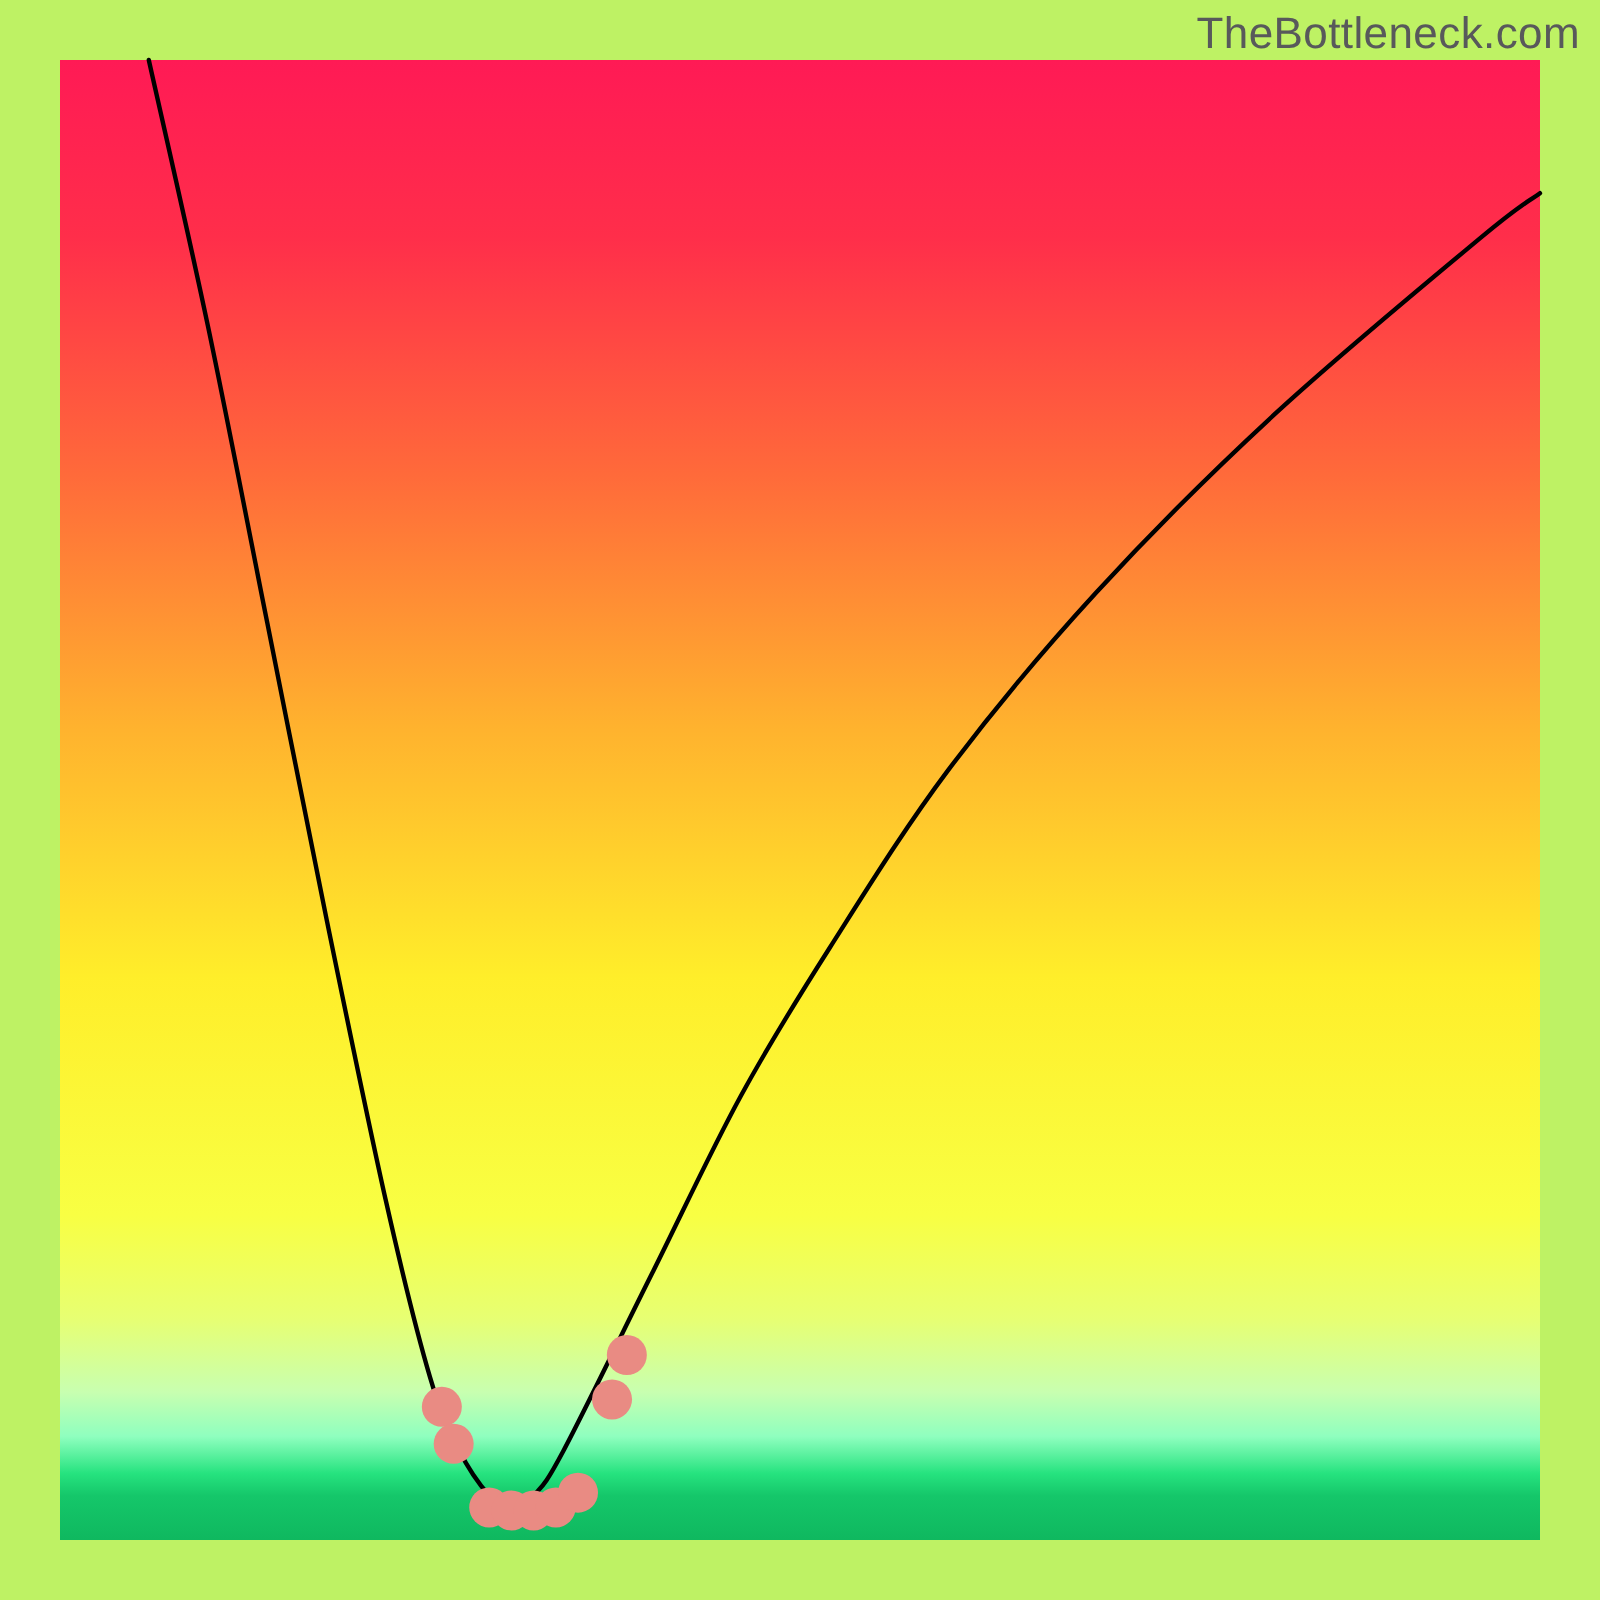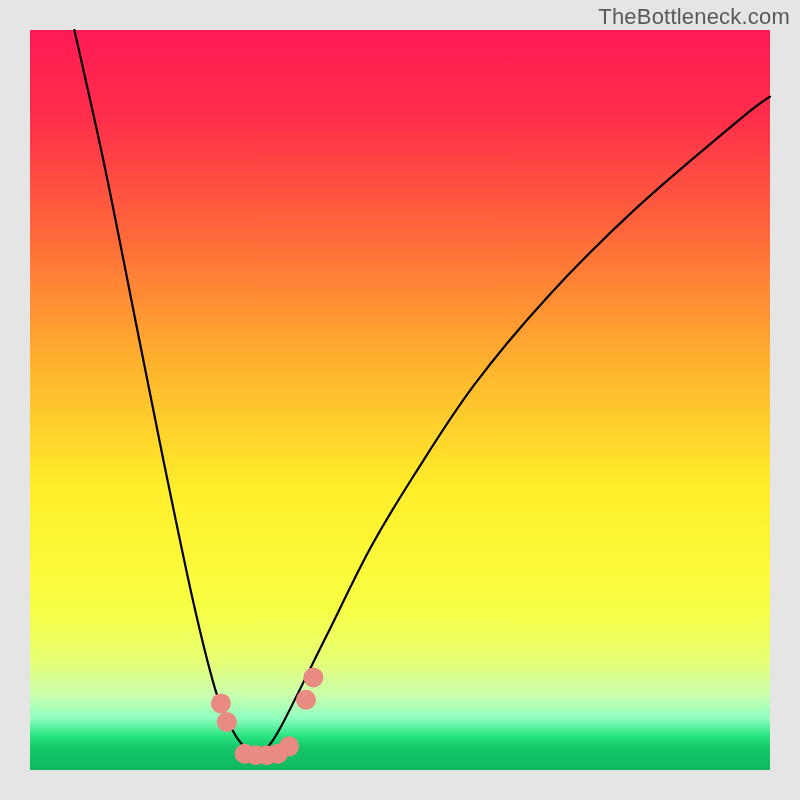--- a/index.html
+++ b/index.html
@@ -9,21 +9,21 @@
     height: 800px;
     background: #000;
     overflow: hidden;
   }
   .frame {
     position: absolute;
     top: 0;
     left: 0;
     width: 800px;
     height: 800px;
-    background: #e5e5e5;
+    background: #bef264;
   }
   .watermark {
     position: absolute;
     top: 4px;
     right: 10px;
     font-family: Arial, Helvetica, sans-serif;
     font-size: 22px;
     color: #58595b;
     font-weight: 400;
     letter-spacing: 0.2px;

